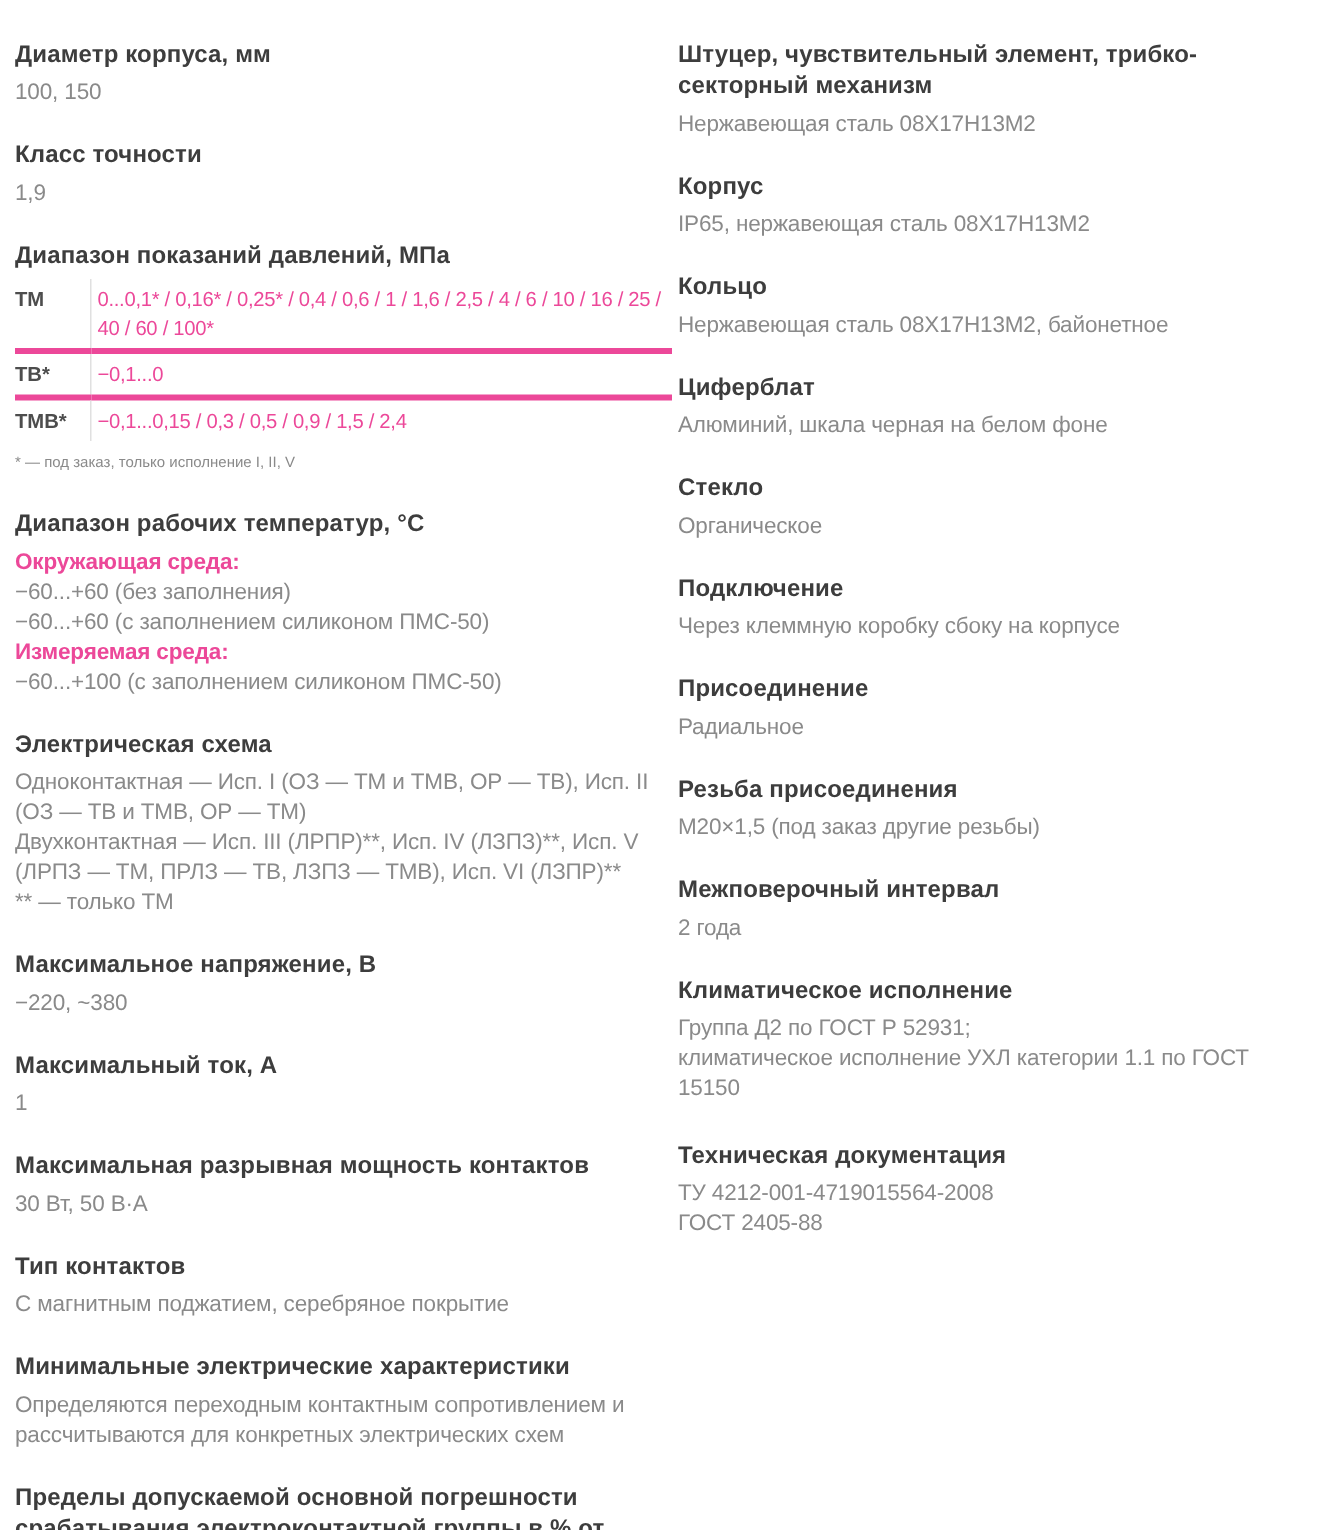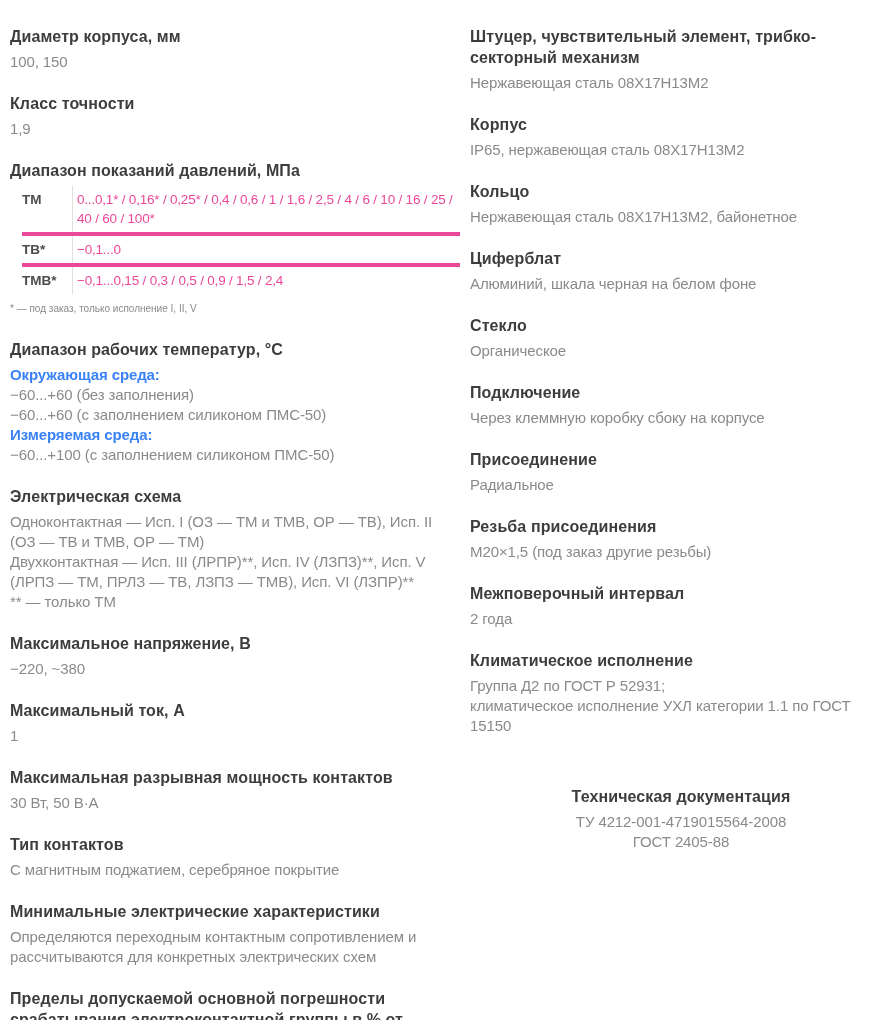--- a/index.html
+++ b/index.html
@@ -8,49 +8,49 @@
     background: #ffffff;
     font-family: "Liberation Sans", "DejaVu Sans", sans-serif;
   }
   .sheet {
     width: 890px;
     height: 1020px;
     box-sizing: border-box;
     padding: 26px 10px 0 10px;
     display: grid;
     grid-template-columns: 438px 422px;
-    column-gap: 22px;
+    column-gap: 4px;
     overflow: hidden;
   }
   .col { min-width: 0; }
   .section { margin-bottom: 21px; }
-  .section.extra-gap { margin-top: 50px; text-align: center; }
+  .section.extra-gap { margin-top: 24px; }
   .section-title {
     font-size: 16px;
     font-weight: 700;
     color: #3d3d3d;
     line-height: 21px;
     margin: 0 0 5px 0;
     letter-spacing: 0.1px;
   }
   .body-line {
     font-size: 15px;
     color: #8a8a8a;
     line-height: 20px;
     letter-spacing: -0.1px;
   }
   .body-line.sub {
     font-weight: 700;
-    color: #3b82f6;
+    color: #ec4899;
   }
   
   .ptable {
     width: 100%;
     border-collapse: collapse;
-    margin: 2px 0 5px 12px;
+    margin: 2px 0 5px 0;
   }
   .ptable tr + tr td {
     border-top: 4px solid #ec4899;
   }
   .ptable td {
     vertical-align: top;
     padding: 4px 0;
     font-size: 13.5px;
     line-height: 19px;
   }

